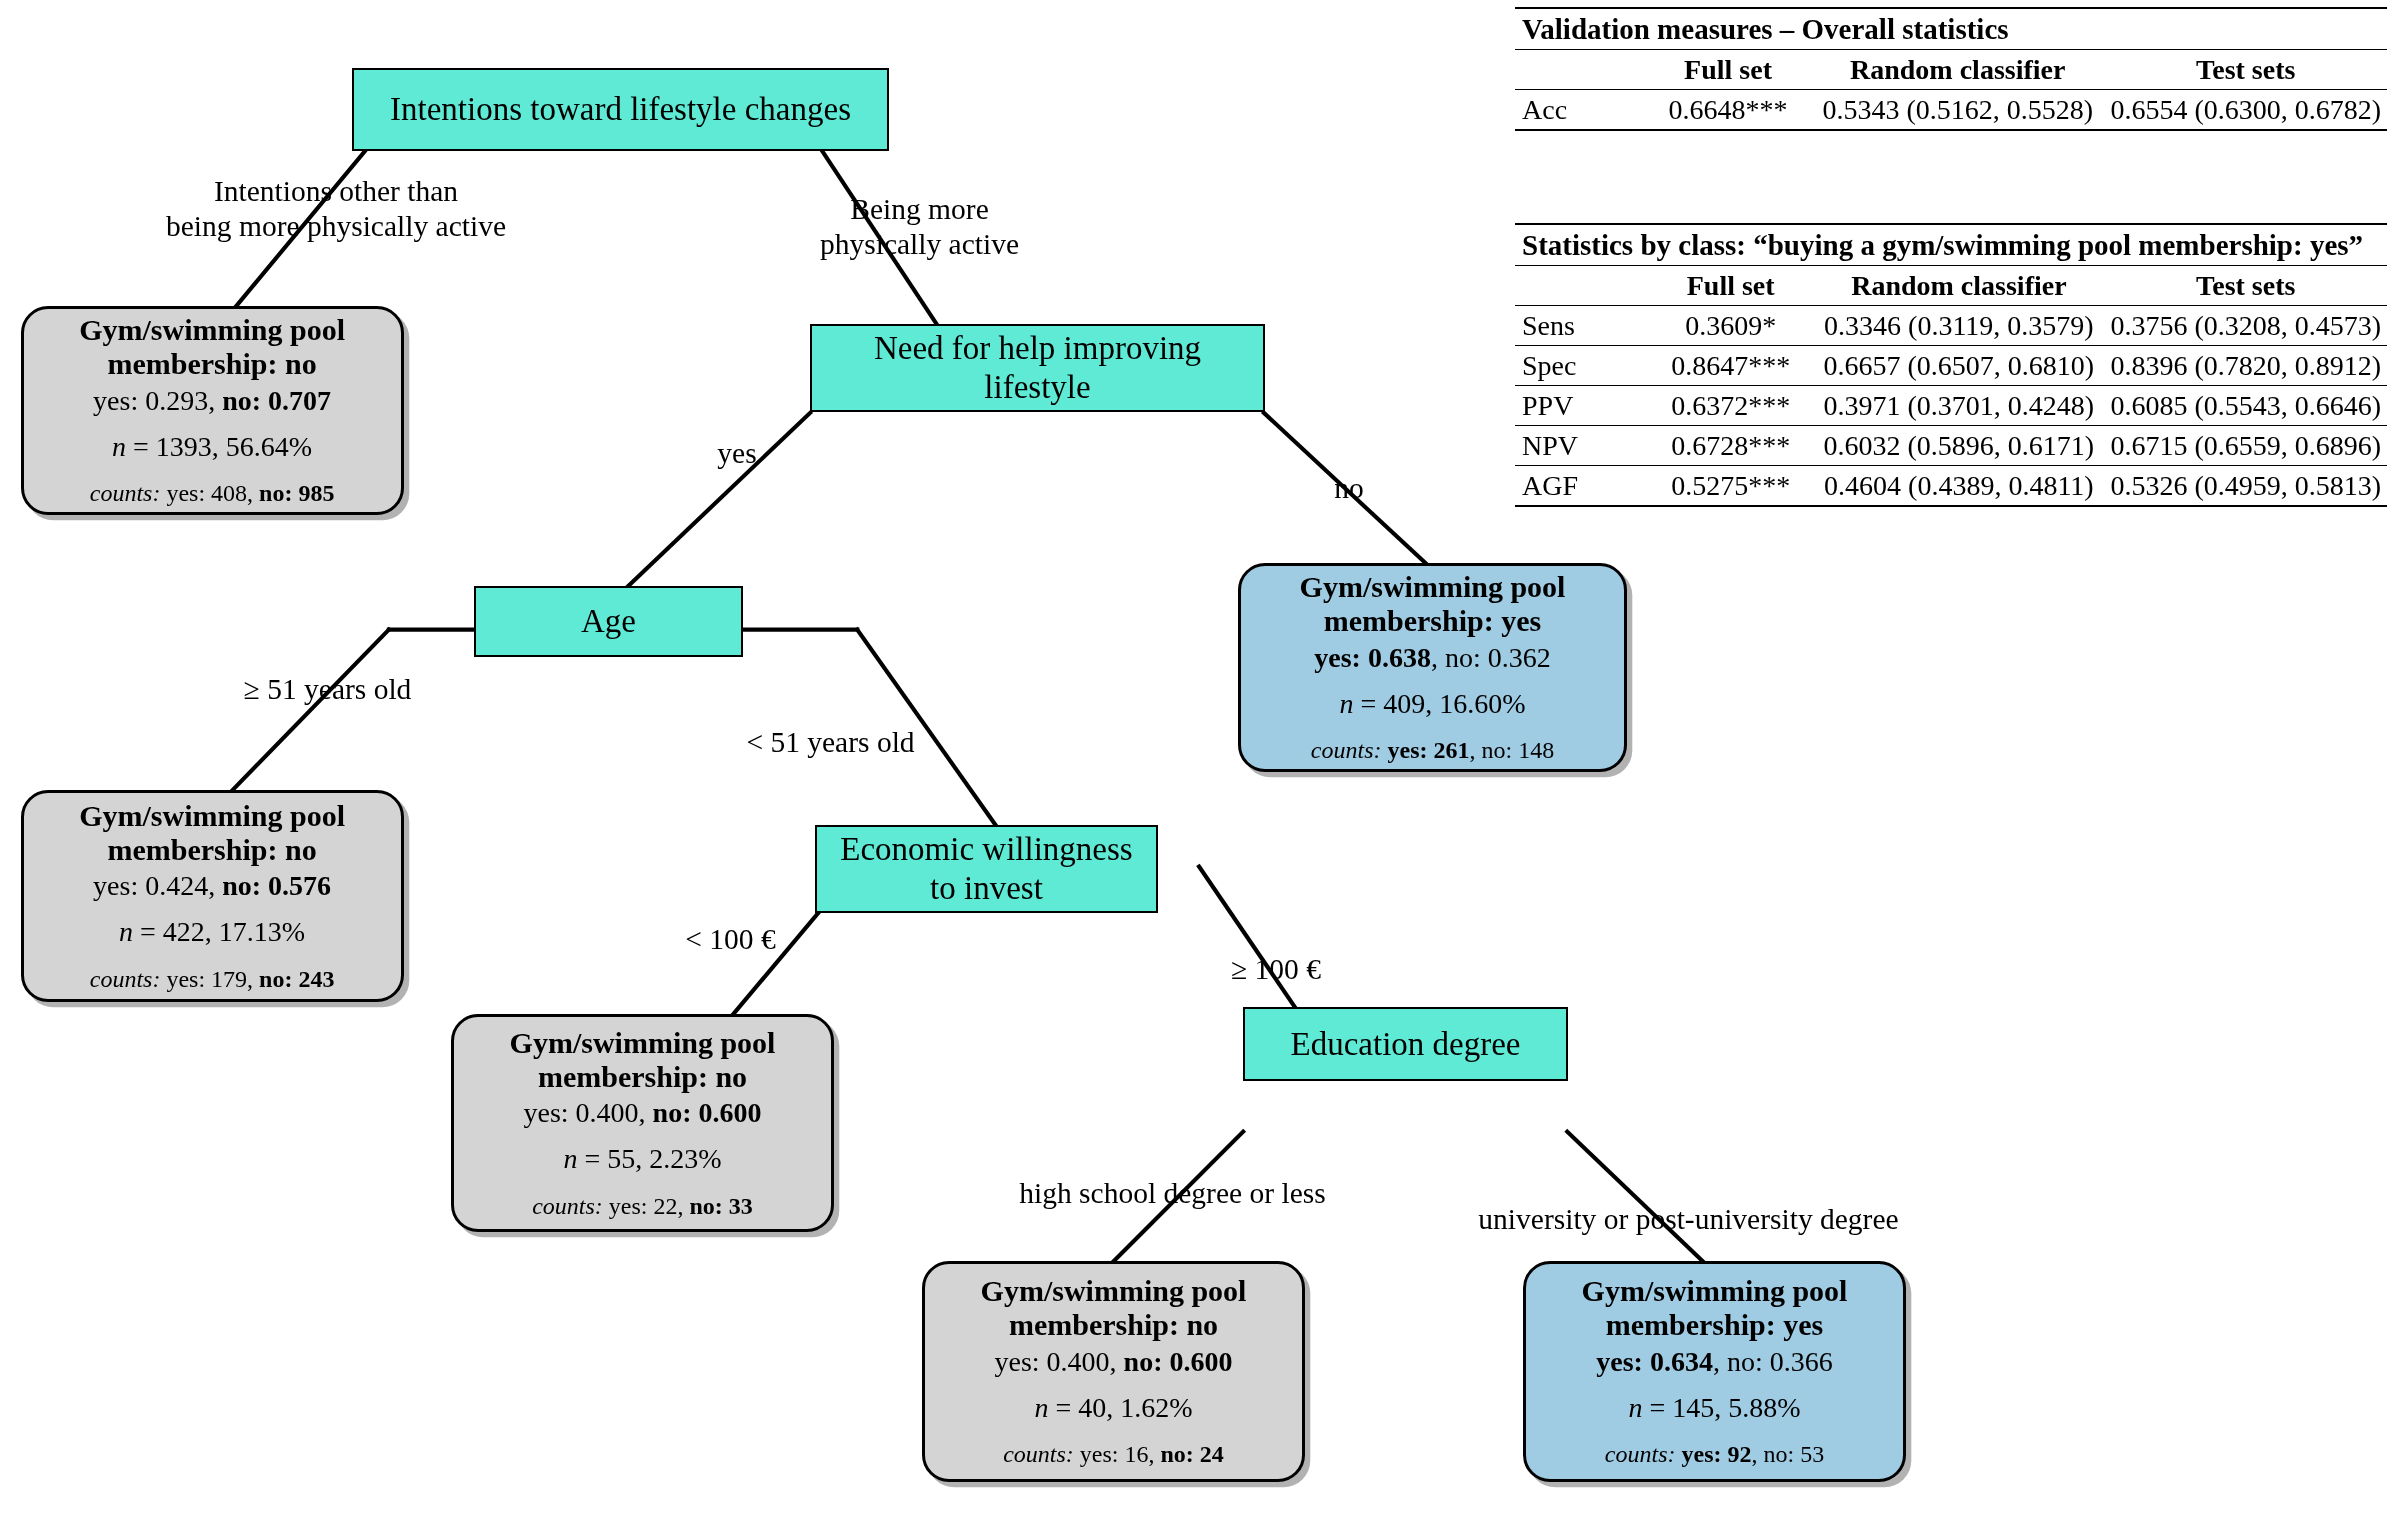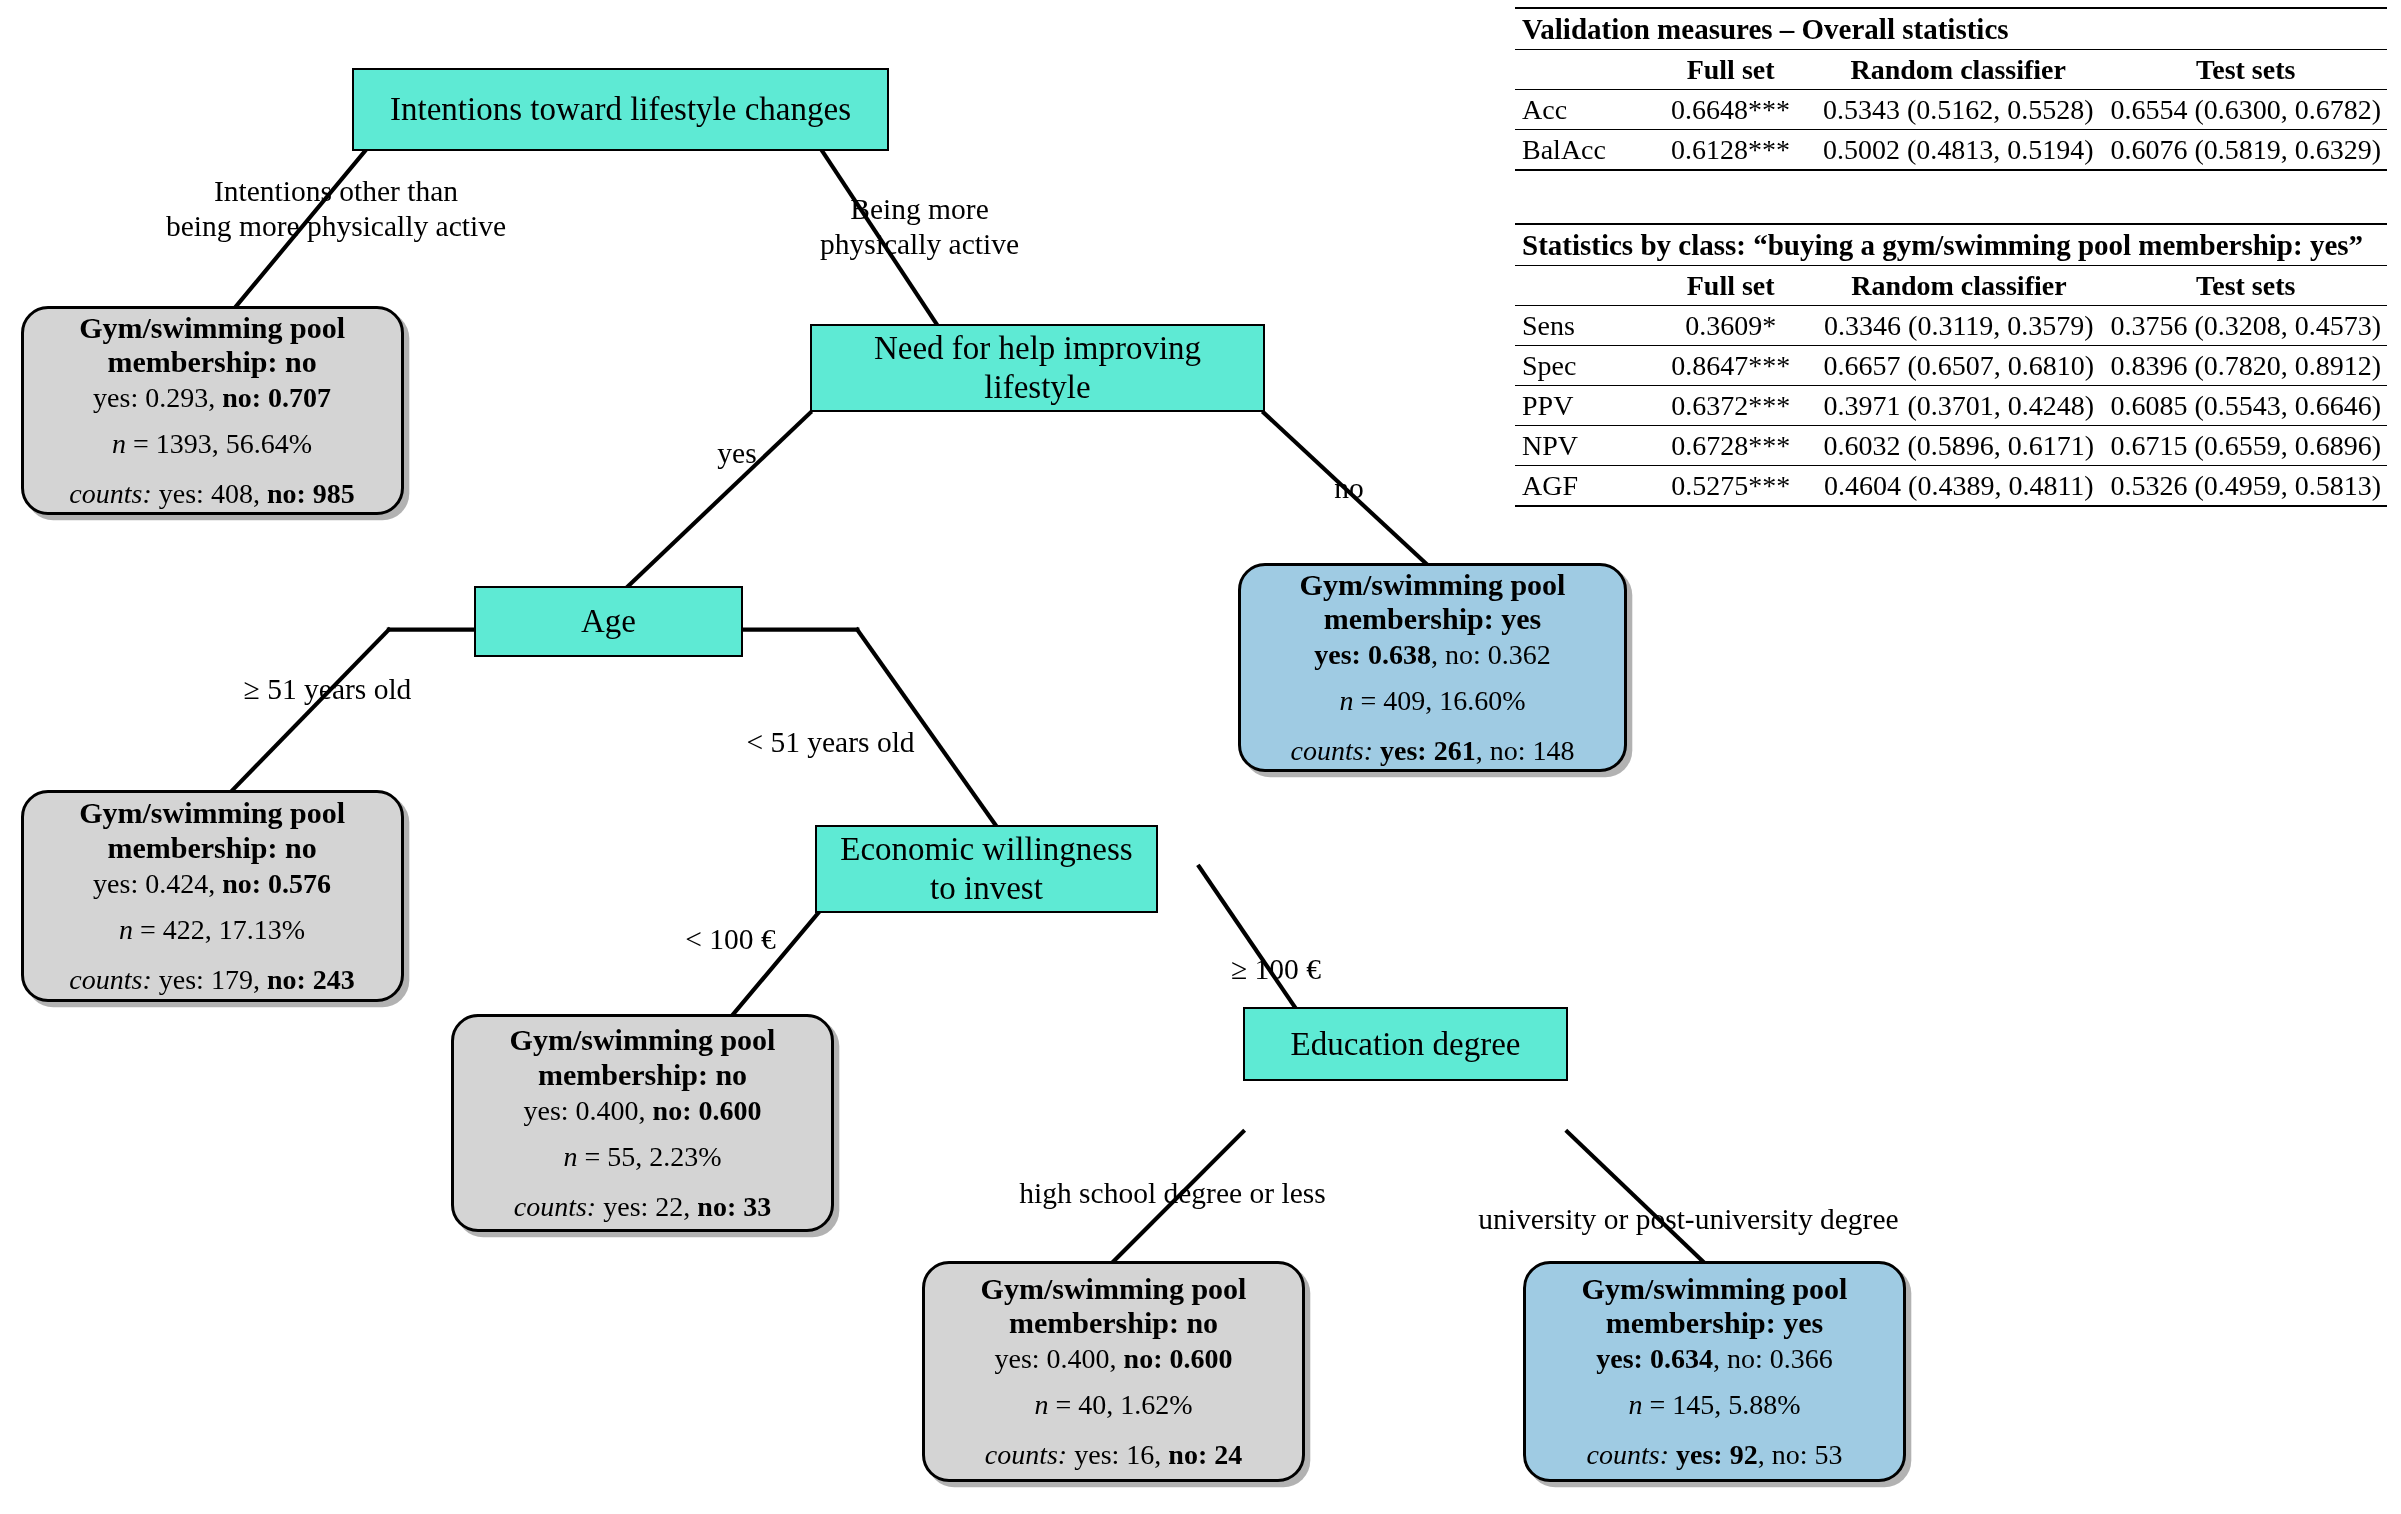--- a/index.html
+++ b/index.html
@@ -26,21 +26,21 @@
     display:flex;flex-direction:column;align-items:center;justify-content:center;
     text-align:center;z-index:5;
     box-shadow:5.3px 5.3px 0 rgba(0,0,0,.30);
   }
   .leaf.gray{background:#d4d4d4;}
   .leaf.blue{background:#9fcbe3;}
 
   .leaf .title{font-weight:bold;font-size:30px;line-height:1.14;}
   .leaf .probs{font-size:28px;line-height:1.14;margin-top:3px;font-family:Liberation Serif, serif;}
   .leaf .nline{font-size:28px;line-height:1.14;margin-top:14px;}
-  .leaf .counts{font-size:28px;line-height:1.14;margin-top:18px;}
+  .leaf .counts{font-size:24px;line-height:1.14;margin-top:18px;}
   .leaf b{font-weight:bold;}
   .leaf i{font-style:italic;}
 
   
   .elabel{position:absolute;font-size:29.5px;line-height:1.2;text-align:center;
           white-space:pre-line;z-index:6;}
 
   
   .tbl{position:absolute;border-collapse:collapse;font-size:28px;}
   .tbl td,.tbl th{padding:3.5px 5.9px;font-weight:normal;text-align:center;
@@ -180,26 +180,20 @@
           <td class="hdr sep-thin">Random classifier</td>
           <td class="hdr sep-thin">Test sets</td>
         </tr>
         <tr>
           <td class="rowlab sep-thin">Acc</td>
           <td class="sep-thin">0.6648***</td>
           <td class="sep-thin">0.5343 (0.5162, 0.5528)</td>
           <td class="sep-thin">0.6554 (0.6300, 0.6782)</td>
         </tr>
         <tr>
-          <td class="rowlab sep-thin">BalAcc</td>
-          <td class="sep-thin">0.6128***</td>
-          <td class="sep-thin">0.5002 (0.4813, 0.5194)</td>
-          <td class="sep-thin">0.6076 (0.5819, 0.6329)</td>
-        </tr>
-        <tr>
           <td class="sep-thick" colspan="4" style="padding:0;height:0;"></td>
         </tr>
       </tbody>
     </table>
 
   <table class="tbl" id="tbl-byclass" style="left:1515px;top:207px;width:872px;margin-top:16px;">
       <colgroup>
         <col style="width:17%">
         <col style="width:20%">
         <col style="width:34%">

